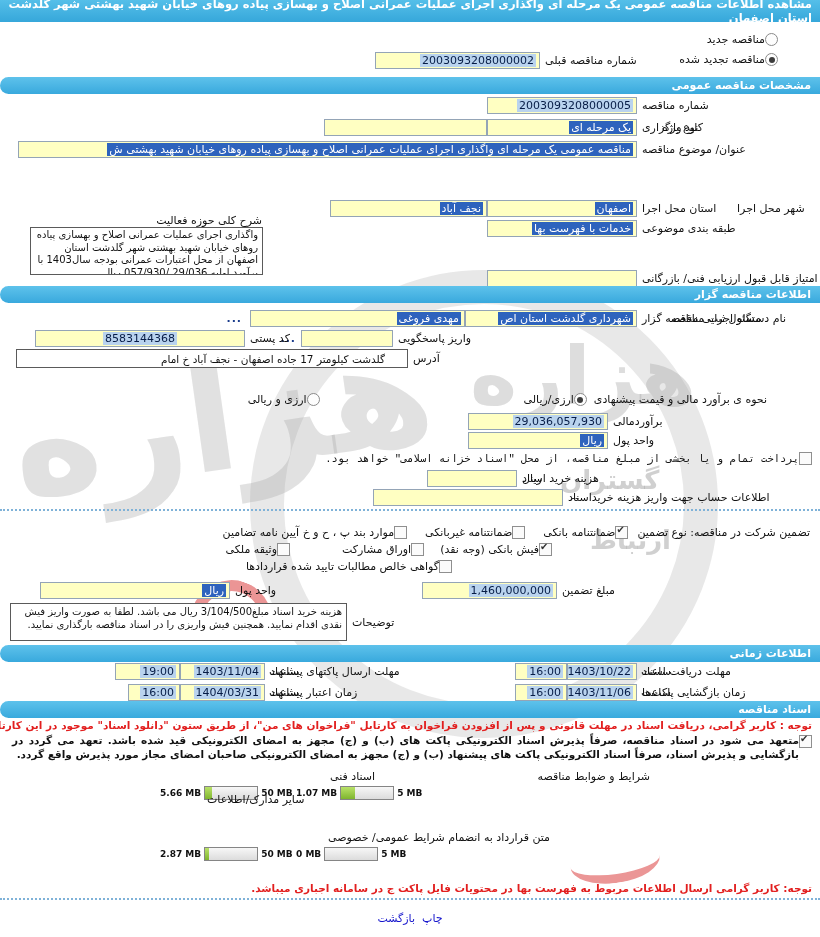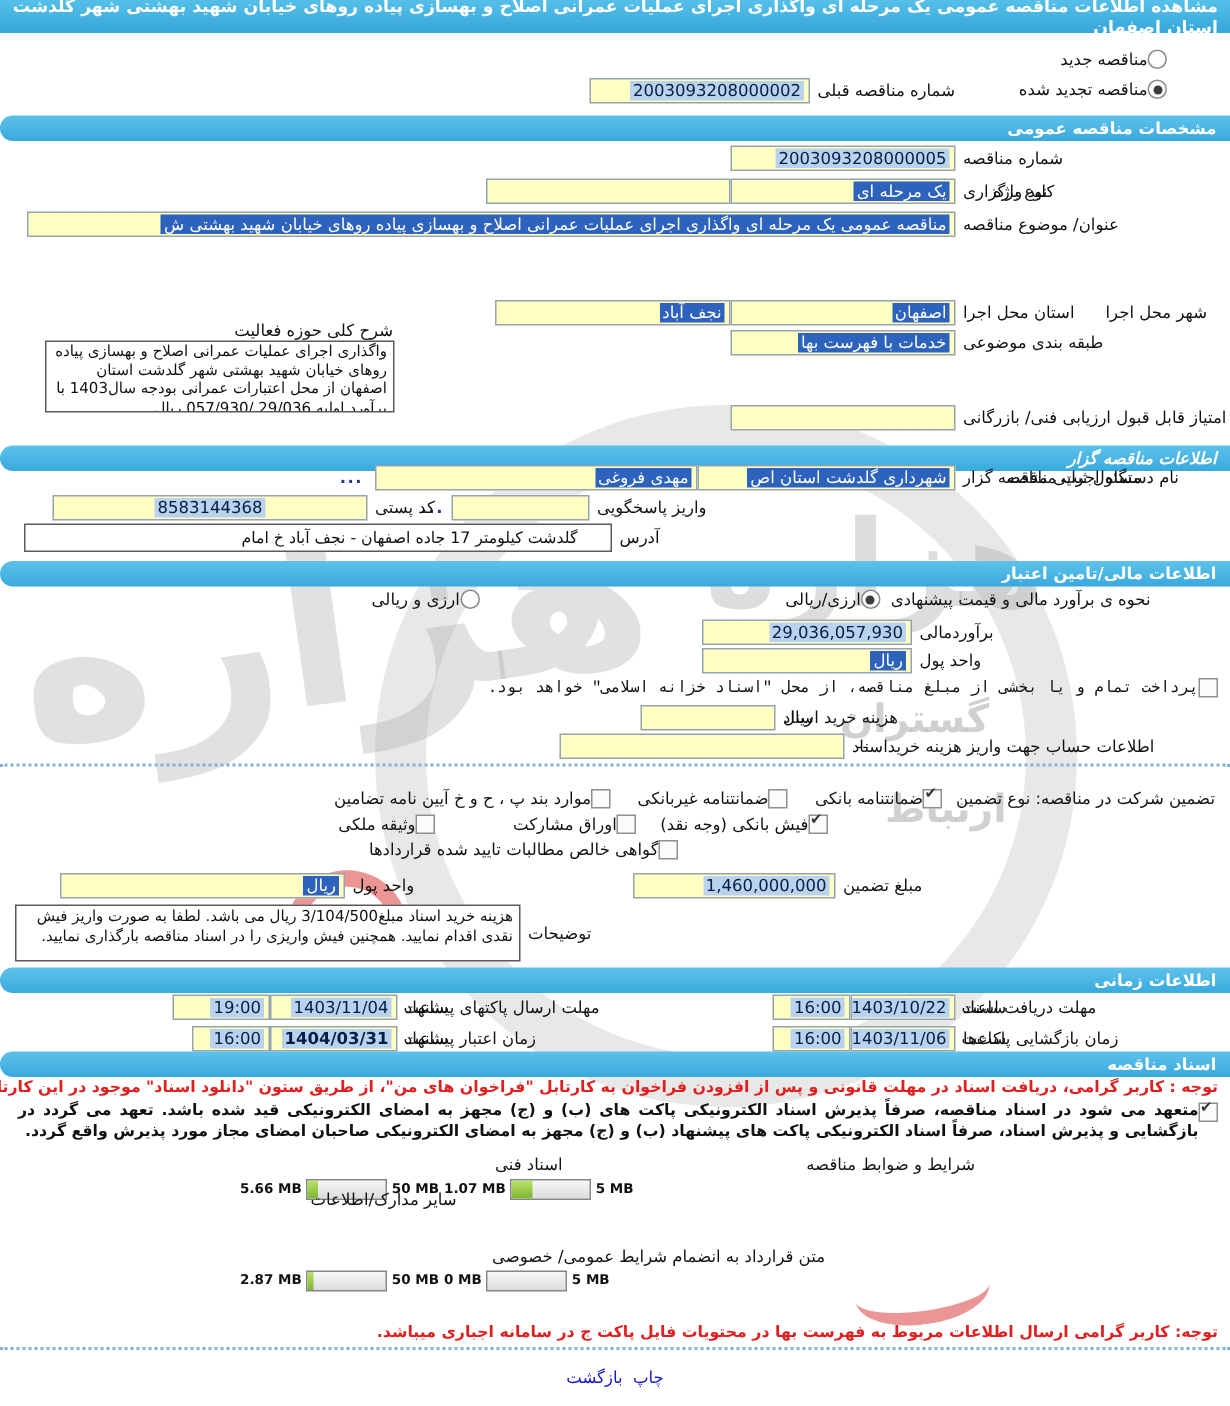--- a/index.html
+++ b/index.html
@@ -65,21 +65,21 @@
   <div class="ar" style="top:33px;right:42px;">
     <span class="rd"></span>
     <span class="lab gap4">مناقصه جدید</span>
   </div>
   <div class="ar" style="top:53px;right:42px;">
     <span class="rd on"></span>
     <span class="lab gap4">مناقصه تجدید شده</span>
   </div>
   <div class="fr" style="top:52px;right:280px;">
     <span class="lab">شماره مناقصه قبلی</span>
-    <div class="inp" style="width:147px;">
+    <div class="inp" style="width:165px;">
       <span class="sel-l">2003093208000002</span>
     </div>
   </div>
 
   <div class="sh" style="top:77px;">مشخصات مناقصه عمومی</div>
 
   <div class="fr" style="top:97px;right:183px;">
     <span class="lab">شماره مناقصه</span>
     <div class="inp" style="width:150px;">
       <span class="sel-l">2003093208000005</span>
@@ -124,21 +124,21 @@
   <div class="ar" style="top:214px;right:558px;">
     <span class="lab">شرح کلی حوزه فعالیت</span>
   </div>
   <div class="box" style="position:absolute;top:227px;left:30px;width:233px;height:48px;text-align:right;white-space:normal;line-height:12.5px;font-size:10px;">واگذاری اجرای عملیات عمرانی اصلاح و بهسازی پیاده روهای خیابان شهید بهشتی شهر گلدشت استان اصفهان از محل اعتبارات عمرانی بودجه سال1403 با برآورد اولیه 29/036 /057/930 ریال</div>
 
   <div class="fr" style="top:270px;right:183px;">
     <span class="lab">حداقل امتیاز قابل قبول  ارزیابی فنی/ بازرگانی</span>
     <div class="inp" style="width:150px;"></div>
   </div>
 
-  <div class="sh" style="top:297px;font-style:italic;">اطلاعات مناقصه گزار</div>
+  <div class="sh" style="top:286px;">اطلاعات مناقصه گزار</div>
 
   <div class="fr" style="top:310px;right:183px;">
     <span class="lab">نام دستگاه اجرایی  مناقصه گزار</span>
     <div class="inp" style="width:172px;">
       <span class="sel-s">شهرداری گلدشت استان اص</span>
     </div>
     <span class="lab" style="margin-right:120px;margin-left:34px;">مسئول ثبت  مناقصه</span>
     <div class="inp" style="width:215px;">
       <span class="sel-s">مهدی فروغی</span>
     </div>
@@ -155,21 +155,20 @@
     <div class="inp" style="width:210px;justify-content:center;">
       <span class="sel-l">8583144368</span>
     </div>
   </div>
 
   <div class="fr" style="top:349px;right:412px;">
     <span class="lab">آدرس</span>
     <div class="box" style="width:392px;height:19px;display:flex;align-items:center;justify-content:flex-start;padding-right:22px;">گلدشت  کیلومتر 17 جاده اصفهان - نجف آباد خ امام</div>
   </div>
 
-  <div class="sh" style="top:374px;">اطلاعات مالی/تامین اعتبار</div>
 
   <div class="ar" style="top:393px;right:53px;">
     <span class="lab">نحوه ی برآورد مالی و قیمت  پیشنهادی</span>
     <span class="rd on" style="margin-right:7px;"></span>
     <span class="lab gap4">ارزی/ریالی</span>
     <span class="rd" style="margin-right:200px;"></span>
     <span class="lab gap4">ارزی و ریالی</span>
   </div>
 
   <div class="fr" style="top:413px;right:212px;">
@@ -271,21 +270,21 @@
     <div class="inp" style="width:70px;">
         <span class="sel-l">1403/11/06</span>
       </div>
     <span class="lab" style="margin-right:8px;margin-left:4px;">ساعت</span>
     <div class="inp" style="width:52px;">
         <span class="sel-l">16:00</span>
       </div>
   </div>
   <div class="fr" style="top:684px;right:555px;">
     <span class="lab">زمان  اعتبار  پیشنهاد</span>
-    <div class="inp" style="width:85px;font-weight:bold;">
+    <div class="inp" style="width:85px;">
         <span class="sel-l">1404/03/31</span>
       </div>
     <span class="lab" style="margin-right:8px;margin-left:4px;">ساعت</span>
     <div class="inp" style="width:52px;">
         <span class="sel-l">16:00</span>
       </div>
   </div>
 
   <div class="sh" style="top:701px;">اسناد مناقصه</div>
 

